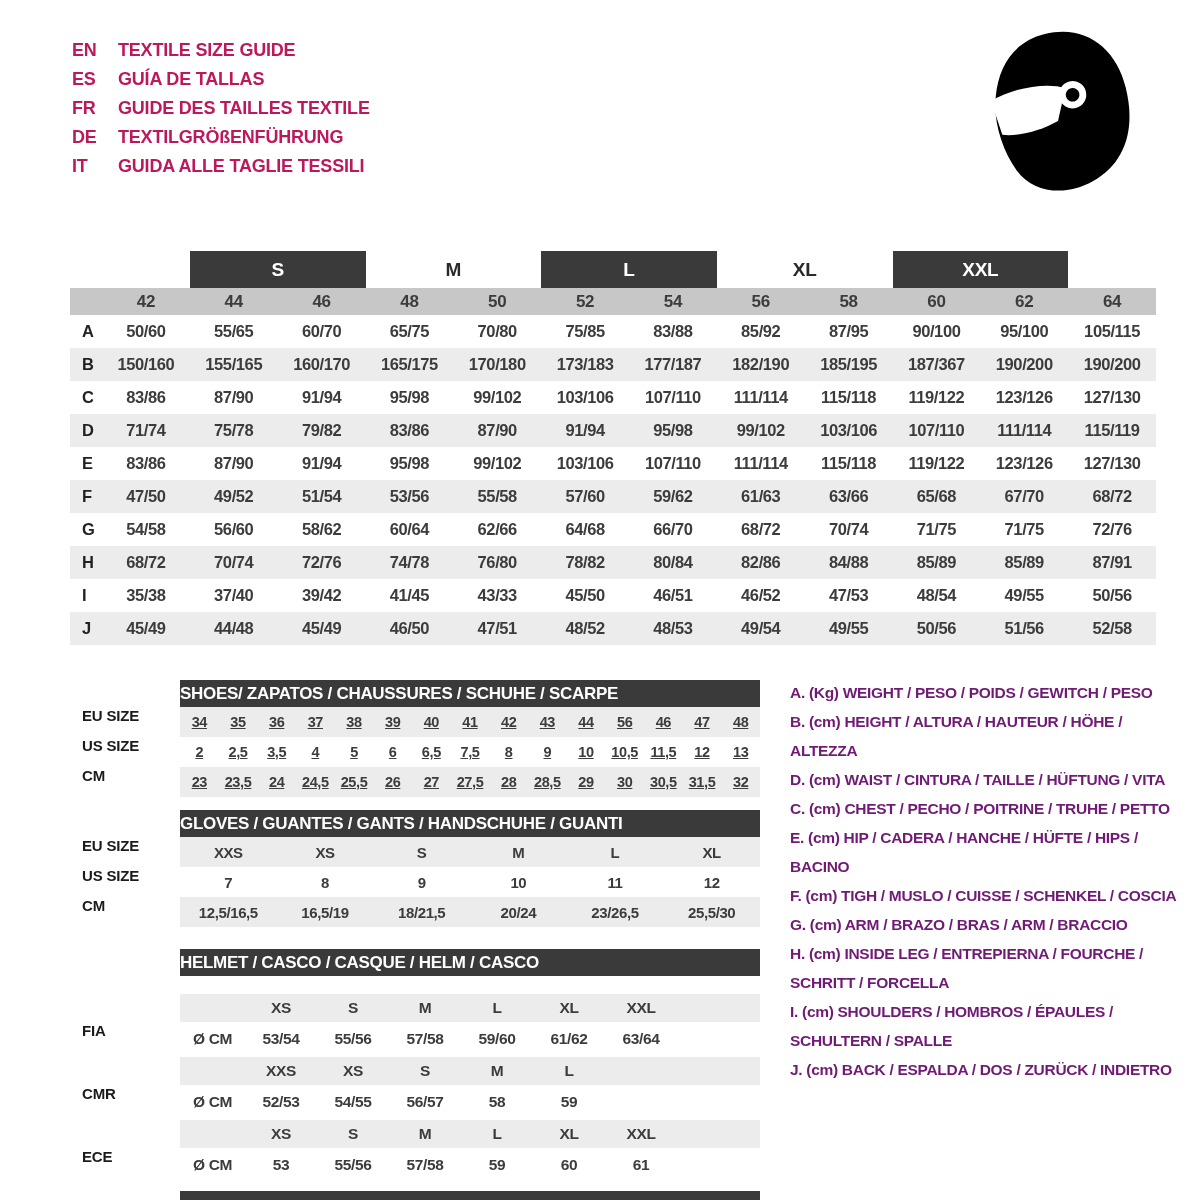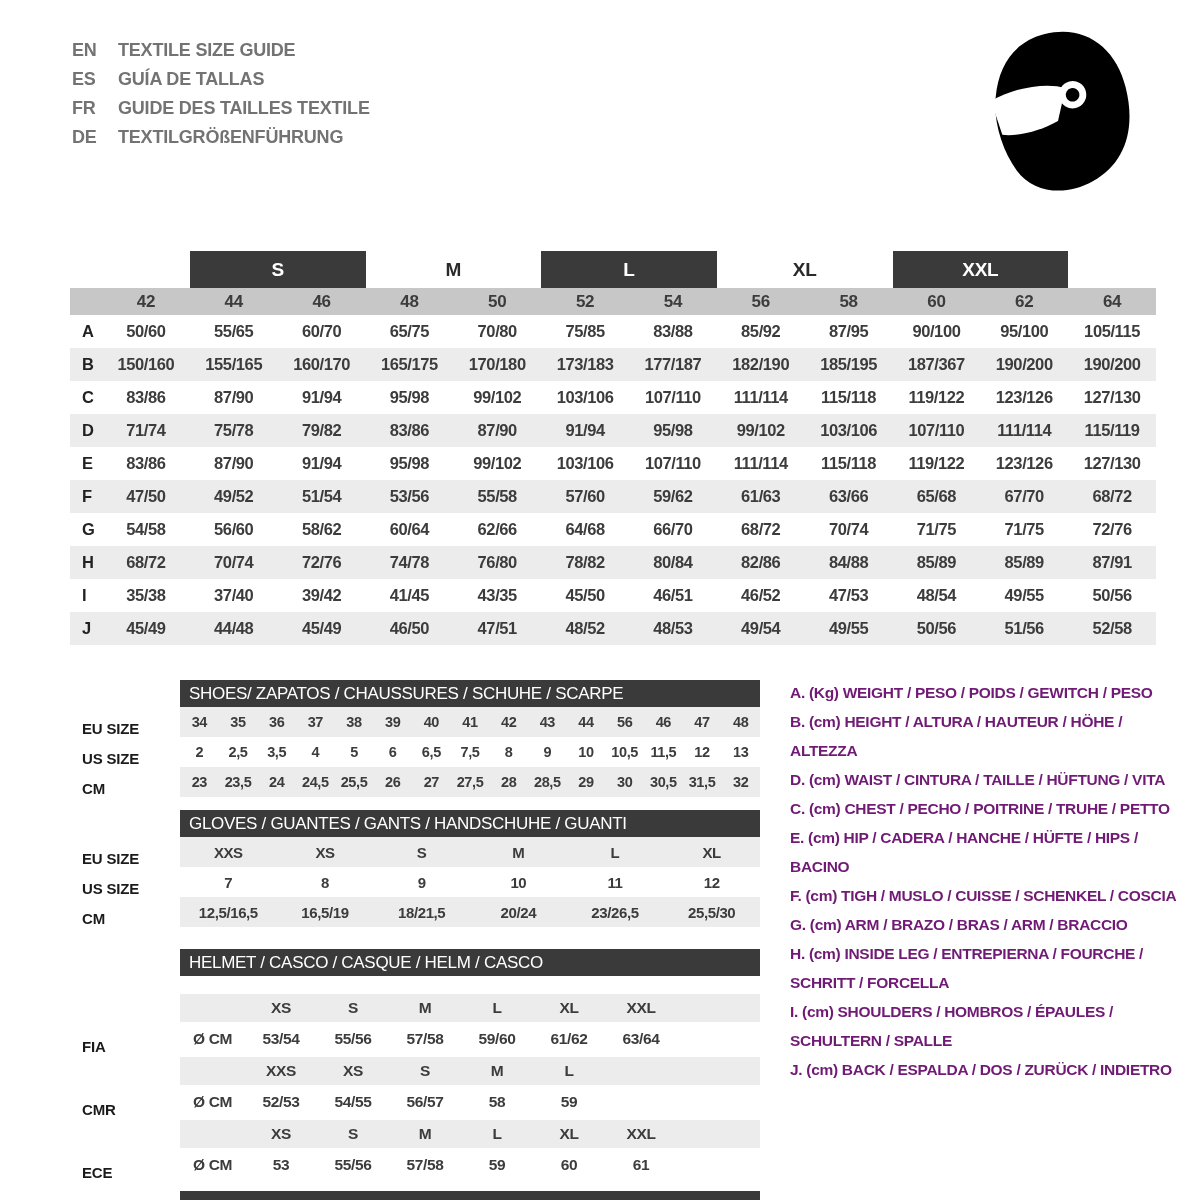--- a/index.html
+++ b/index.html
@@ -4,21 +4,21 @@
 <style>
   html,body{margin:0;padding:0;}
   body{
     width:1200px;height:1200px;position:relative;overflow:hidden;
     background:#fff;font-family:"Liberation Sans", sans-serif;
     -webkit-font-smoothing:antialiased;
   }
   
   .header{position:absolute;top:36px;left:72px;right:58px;display:flex;justify-content:space-between;align-items:flex-start;}
   .langs{display:flex;flex-direction:column;}
-  .lang{display:flex;font-size:18px;font-weight:700;line-height:29px;color:#737373;letter-spacing:-0.2px;}
+  .lang{display:flex;font-size:18px;font-weight:700;line-height:29px;color:#be185d;letter-spacing:-0.2px;}
   .lang-code{width:46px;flex:0 0 46px;}
   .helmet-wrap{margin-top:-6px;margin-right:6px;}
   .helmet-wrap svg{transform:rotate(-14deg);}
   
   .size-table{position:absolute;top:251px;left:70px;width:1086px;}
   .groups-row{display:grid;grid-template-columns:32px repeat(12,1fr);height:37px;}
   .ghead{grid-row:1;display:flex;align-items:center;justify-content:center;
          font-size:19px;font-weight:700;letter-spacing:-0.3px;}
   .ghead.box{background:var(--dark,#3a3a3a);color:#fff;}
   .ghead.plain{color:#2a2a2a;}
@@ -26,28 +26,28 @@
           background:var(--bar_gray,#c7c7c7);align-items:center;text-align:center;
           font-size:17px;font-weight:700;color:#3c3c3c;letter-spacing:-0.3px;}
   .mbody .mrow{display:grid;grid-template-columns:32px repeat(12,1fr);height:33px;
           align-items:center;text-align:center;font-size:16.5px;font-weight:700;
           color:#3c3c3c;letter-spacing:-0.4px;}
   .mbody .mrow:nth-child(even){background:var(--row_gray,#ececec);}
   .mlabel{text-align:left !important;padding-left:12px;color:#222;}
   
   .lower-left{position:absolute;top:680px;left:70px;width:712px;}
   .sec-header{margin-left:110px;width:580px;height:27px;background:var(--dark,#3a3a3a);
-          color:#fff;font-size:17px;font-weight:400;line-height:27px;padding-left:9px;
+          color:#fff;font-size:17px;font-weight:700;line-height:27px;
           box-sizing:border-box;letter-spacing:-0.3px;}
-  .sec-row{display:flex;height:30px;align-items:flex-end;}
+  .sec-row{display:flex;height:30px;align-items:flex-start;}
   .sec-label{width:110px;flex:0 0 110px;font-size:15px;font-weight:700;color:#1b1b1b;
           padding-left:12px;box-sizing:border-box;letter-spacing:-0.2px;}
   .sec-cells{width:580px;height:100%;display:grid;align-items:center;text-align:center;
           font-size:14.5px;font-weight:700;color:#3c3c3c;letter-spacing:-0.4px;}
-  .shoes .sec-cells{grid-template-columns:repeat(15,1fr);}
+  .shoes .sec-cells{grid-template-columns:repeat(15,1fr);text-decoration:underline;}
   .gloves .sec-cells{grid-template-columns:repeat(6,1fr);font-size:15px;}
   .gloves{margin-top:13px;}
   .helmet-sec{margin-top:22px;}
   .helmet-sec .sec-header{margin-bottom:18px;}
   .helmet-sec .sec-cells{grid-template-columns:65px repeat(6,72px);font-size:15.5px;}
   .sec-rows > .sec-row:nth-child(odd) .sec-cells{background:var(--row_gray,#ececec);}
   .hgroup{margin-top:2px;}
   .hgroup .sizes-row{height:28px;}
   .hgroup .sizes-row .sec-cells{background:var(--row_gray,#ececec);}
   .hgroup .vals-row{height:33px;}
@@ -76,20 +76,24 @@
       <div class="lang">
         <span class="lang-code">FR</span>
         <span class="lang-label">GUIDE DES TAILLES TEXTILE</span>
       </div>
 
       <div class="lang">
         <span class="lang-code">DE</span>
         <span class="lang-label">TEXTILGRÖßENFÜHRUNG</span>
       </div>
 
+      <div class="lang">
+        <span class="lang-code">IT</span>
+        <span class="lang-label">GUIDA ALLE TAGLIE TESSILI</span>
+      </div>
 
   </div>
   <div class="helmet-wrap">
     <svg width="152" height="164" viewBox="0 0 110 120" aria-hidden="true">
       <path d="M58 2 C88 2 106 24 106 54 C106 86 92 108 66 115 C44 121 22 113 14 94 C7 77 6 54 12 38 C20 15 36 2 58 2 Z" fill="#000"></path>
       <path d="M8 40 C28 34 52 37 63 44 L52 66 C38 70 20 70 10 66 Z" fill="#fff"></path>
       <circle cx="67" cy="50" r="10" fill="#fff"></circle>
       <circle cx="67" cy="50" r="5" fill="#000"></circle>
     </svg>
   </div>
@@ -369,21 +373,21 @@
         <div class="mlabel">I</div>
 
           <div class="mcell">35/38</div>
 
           <div class="mcell">37/40</div>
 
           <div class="mcell">39/42</div>
 
           <div class="mcell">41/45</div>
 
-          <div class="mcell">43/35</div>
+          <div class="mcell">43/33</div>
 
           <div class="mcell">45/50</div>
 
           <div class="mcell">46/51</div>
 
           <div class="mcell">46/52</div>
 
           <div class="mcell">47/53</div>
 
           <div class="mcell">48/54</div>

